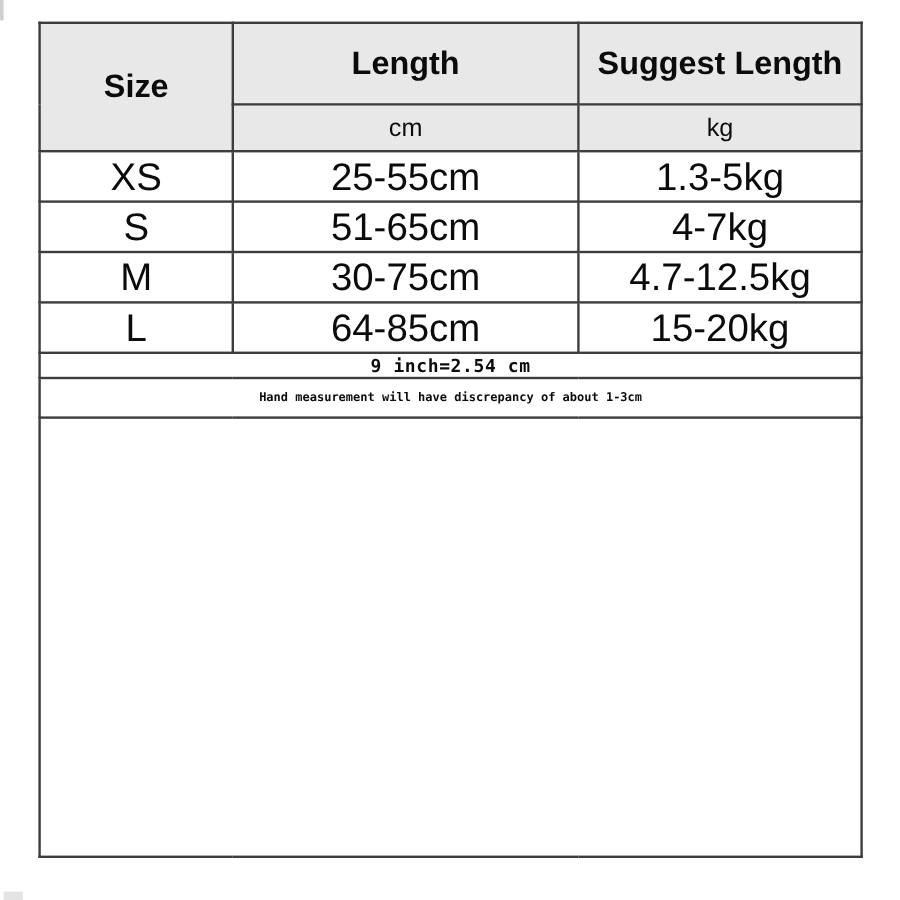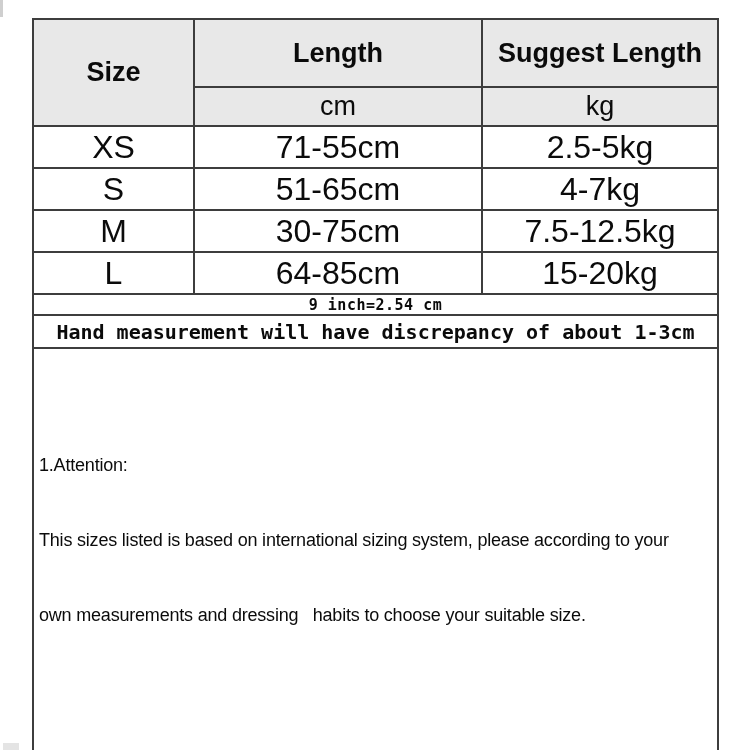--- a/index.html
+++ b/index.html
@@ -33,39 +33,39 @@
   }
   .hdr-bg { background: #e8e8e8; }
   .hdr-label {
     font-weight: bold;
     font-size: 27px;
     height: 66px;
     margin-top: 17px;
   }
   .size-span { font-weight: bold; font-size: 27px; }
   .unit-cell {
-    font-size: 27px;
+    font-size: 21px;
     height: 37px;
   }
   .data-row td {
     font-size: 32px;
     height: 40px;
   }
   .inch-row td {
     height: 19px;
     font-family: "DejaVu Sans Mono", monospace;
     font-weight: bold;
     font-size: 15px;
     letter-spacing: 0.5px;
   }
   .hand-row td {
     height: 31px;
     font-family: "DejaVu Sans Mono", monospace;
     font-weight: bold;
-    font-size: 20px;
+    font-size: 10px;
   }
   .notes-cell {
     height: 360px;
     vertical-align: top !important;
     text-align: left !important;
     padding: 4px 6px 0 5px !important;
     font-size: 18px;
     line-height: 25px;
     letter-spacing: -0.2px;
     white-space: pre;
@@ -107,51 +107,46 @@
         <td class="hdr-bg hdr-label">
           <span>Suggest Length</span>
         </td>
       </tr>
       <tr>
         <td class="hdr-bg unit-cell">cm</td>
         <td class="hdr-bg unit-cell">kg</td>
       </tr>
       <tr class="data-row">
         <td>XS</td>
-        <td>71-55cm</td>
-        <td>2.5-5kg</td>
+        <td>25-55cm</td>
+        <td>1.3-5kg</td>
       </tr>
       <tr class="data-row">
         <td>S</td>
         <td>51-65cm</td>
         <td>4-7kg</td>
       </tr>
       <tr class="data-row">
         <td>M</td>
         <td>30-75cm</td>
-        <td>7.5-12.5kg</td>
+        <td>4.7-12.5kg</td>
       </tr>
       <tr class="data-row">
         <td>L</td>
         <td>64-85cm</td>
         <td>15-20kg</td>
       </tr>
       <tr class="inch-row">
         <td colspan="3">9 inch=2.54 cm</td>
       </tr>
       <tr class="hand-row">
         <td colspan="3">Hand measurement will have discrepancy of about 1-3cm</td>
       </tr>
       <tr>
         <td colspan="3" class="notes-cell">
-          <div class="note-sec gap-a">
-            <div>1.Attention:</div>
-            <div>This sizes listed is based on international sizing system, please according to your</div>
-            <div>own measurements and dressing   habits to choose your suitable size.</div>
-          </div>
           <div class="note-sec gap-b">
             
             
             
             
           </div>
           
           
         </td>
       </tr>

